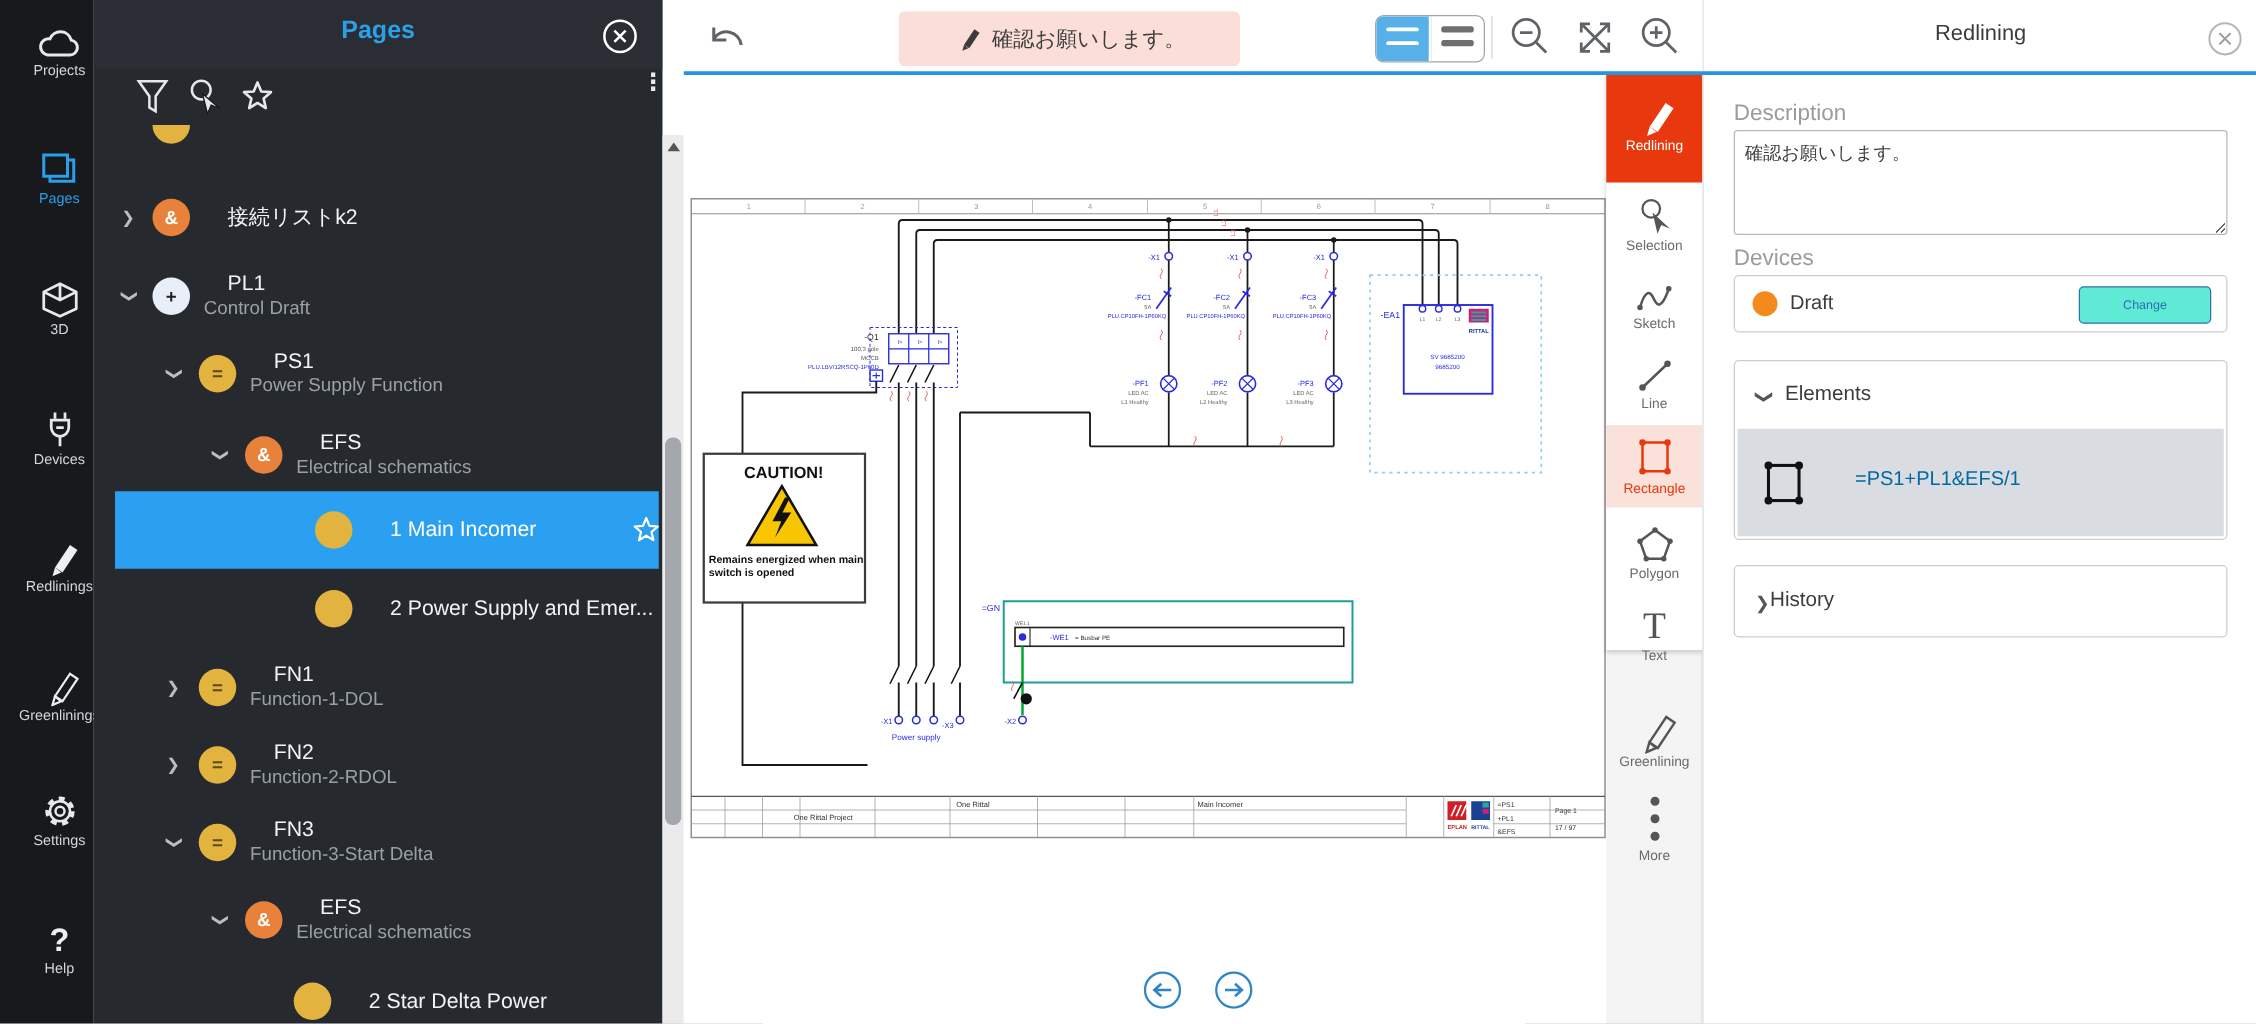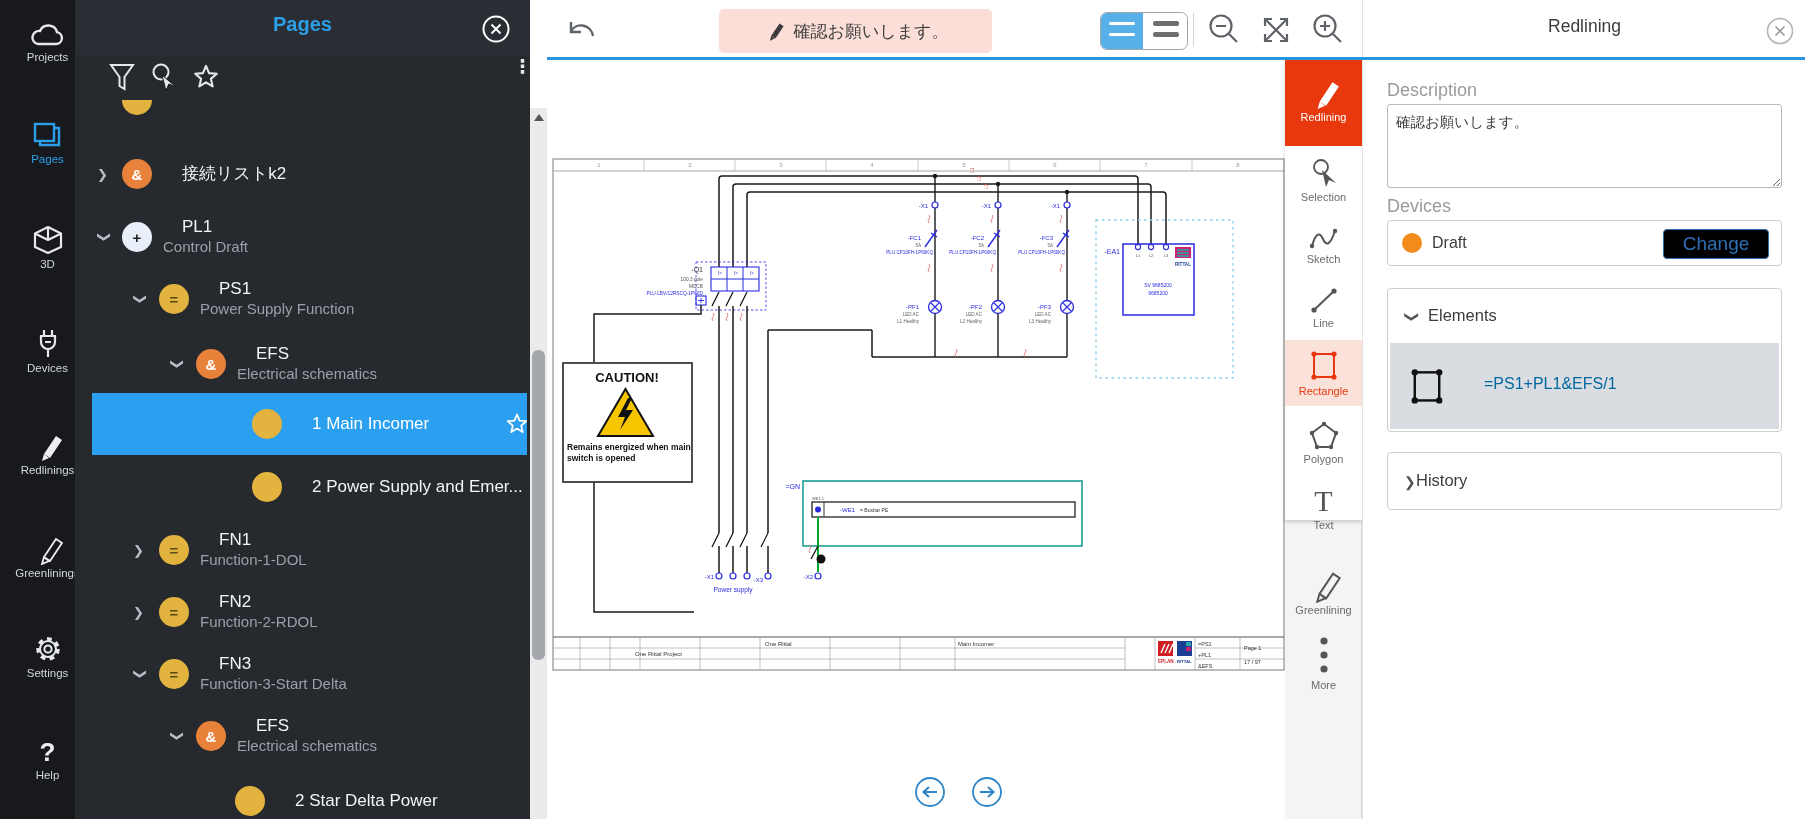--- a/index.html
+++ b/index.html
@@ -58,21 +58,21 @@
   
   .rpanel{position:absolute;left:1362px;top:0;width:443px;height:819px;background:#fff;border-left:1px solid #e2e2e2;}
   .rp-title{position:absolute;left:0;top:16px;width:443px;text-align:center;font-size:17.5px;color:#3c3c3c;}
   .rp-close{position:absolute;left:403px;top:17px;width:28px;height:28px;cursor:pointer;}
   .rp-label{position:absolute;left:24px;font-size:18px;color:#9b9b9b;}
   .rp-textarea{position:absolute;left:24px;top:104px;width:377px;height:66px;border:1px solid #b9b9b9;border-radius:3px;
                font-family:"Liberation Sans","DejaVu Sans",sans-serif;font-size:14.5px;color:#3c3c3c;padding:8px;resize:both;}
   .rp-box{position:absolute;left:24px;width:395px;border:1px solid #cdcdcd;border-radius:4px;background:#fff;box-sizing:border-box;}
   .chip-dot{position:absolute;left:14px;top:12px;width:20px;height:20px;border-radius:50%;background:#f28a1c;}
   .change-btn{position:absolute;right:12px;top:8px;width:106px;height:30px;border:1px solid #2d70b3;border-radius:4px;
-              background:#000000;color:#2d70b3;font-size:19px;cursor:pointer;font-family:inherit;}
+              background:#5eead4;color:#2d70b3;font-size:10px;cursor:pointer;font-family:inherit;}
   .sec-head{position:absolute;left:16px;font-size:16.5px;color:#3c3c3c;}
   .sec-chev{position:absolute;left:16px;color:#555;font-size:14px;}
   .el-row{position:absolute;left:2px;top:54px;width:389px;height:86px;background:#d9dce1;cursor:pointer;}
   .el-text{position:absolute;left:94px;top:32px;font-size:16px;color:#0369a1;}
   .del-btn{position:absolute;left:50px;top:505px;width:174px;height:38px;border:1px solid #cf4a44;border-radius:4px;
            background:#fff;color:#cf3f3c;font-size:15.5px;cursor:pointer;font-family:inherit;}
   .circle-x{width:28px;height:28px;border-radius:50%;display:flex;align-items:center;justify-content:center;}
 </style>
 </head>
 <body>

